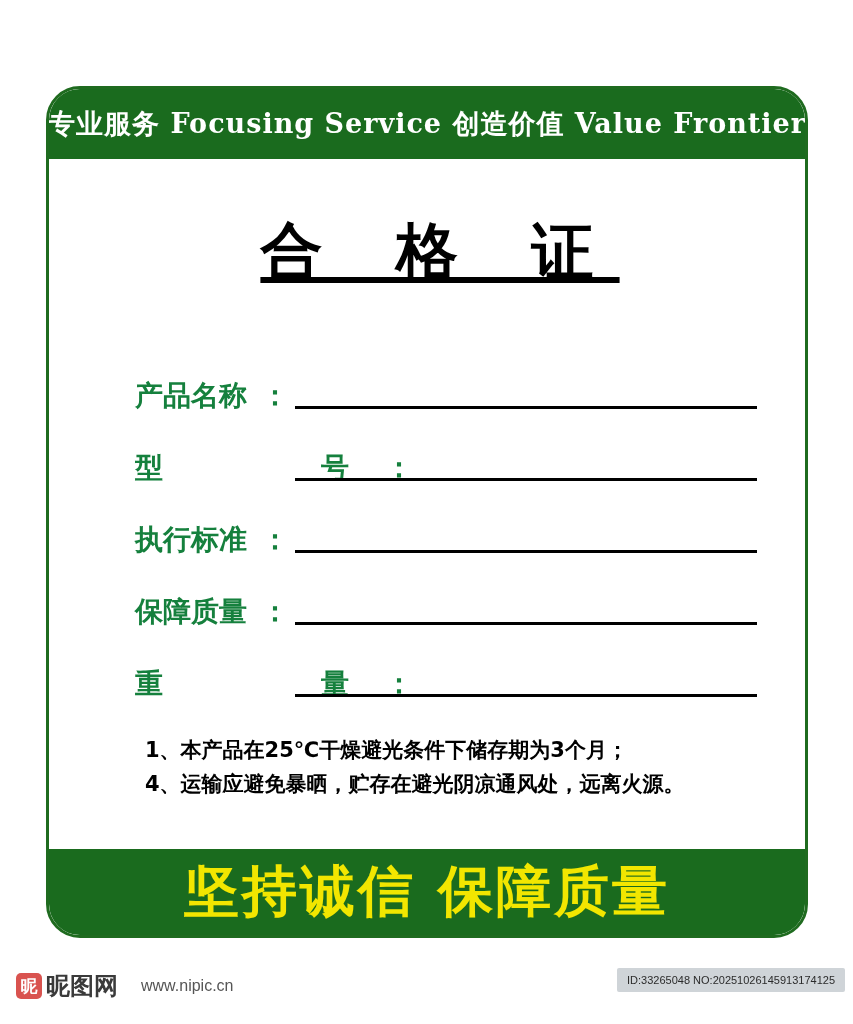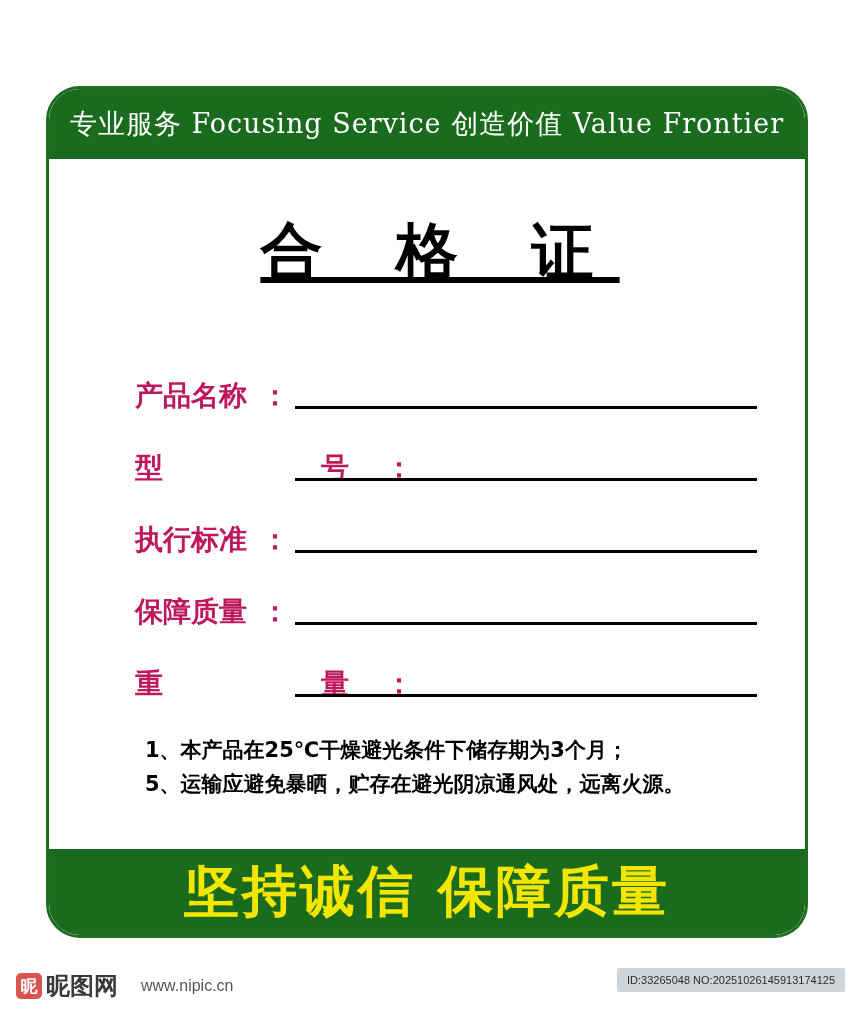--- a/index.html
+++ b/index.html
@@ -44,21 +44,21 @@
     display: flex;
     align-items: center;
     justify-content: center;
     border-top-left-radius: 30px;
     border-top-right-radius: 30px;
   }
   .banner-top-text {
     color: #ffffff;
     font-family: "DejaVu Serif", "Liberation Serif", serif;
     font-size: 27px;
-    font-weight: normal;
+    font-weight: bold;
     letter-spacing: 1px;
     white-space: nowrap;
   }
 
   
   .cert-body {
     flex: 1 1 auto;
     background: #ffffff;
     position: relative;
     padding: 0 44px;
@@ -84,21 +84,21 @@
   }
   .field-row {
     display: flex;
     align-items: flex-end;
     height: 72px;
   }
   .field-label {
     font-family: "DejaVu Sans", "Liberation Sans", sans-serif;
     font-size: 28px;
     font-weight: bold;
-    color: #be185d;
+    color: #15803d;
     width: 196px;
     flex: 0 0 196px;
     display: flex;
     justify-content: space-between;
     align-items: center;
     padding-left: 42px;
     box-sizing: border-box;
     letter-spacing: 0px;
     white-space: nowrap;
   }
@@ -265,21 +265,21 @@
             <span class="lbl-text">重　　量</span>
               <span class="field-colon">：</span>
           </div>
           <div class="field-line"></div>
         </div>
 
       </div>
 
       <div class="notes">
         <div class="note-line">1、本产品在25℃干燥避光条件下储存期为3个月；</div>
-        <div class="note-line">5、运输应避免暴晒，贮存在避光阴凉通风处，远离火源。</div>
+        <div class="note-line">4、运输应避免暴晒，贮存在避光阴凉通风处，远离火源。</div>
       </div>
 
     </div>
 
     <div class="banner-bottom">
       <div class="banner-bottom-text">坚持诚信  保障质量</div>
     </div>
 
   </div>
 </div>

